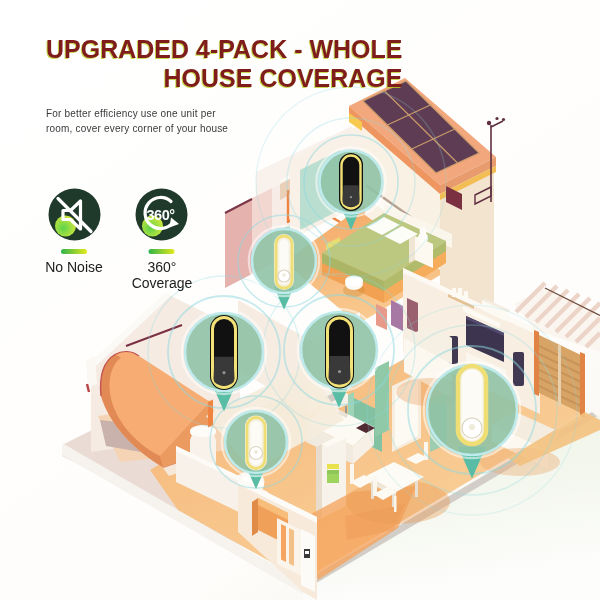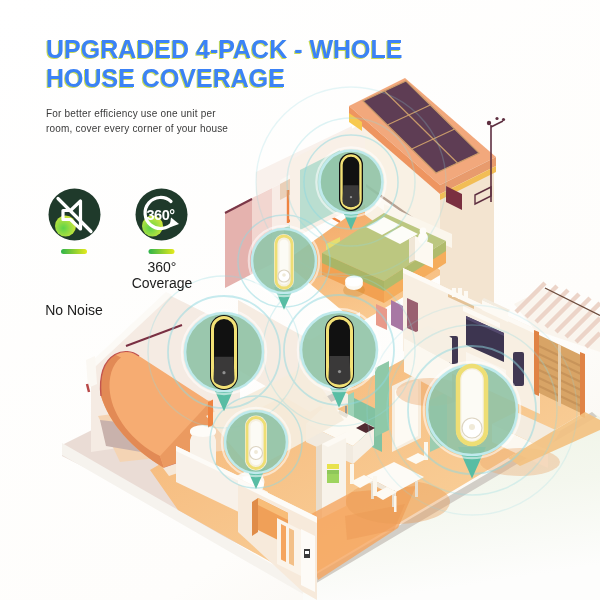--- a/index.html
+++ b/index.html
@@ -1,17 +1,17 @@
 <!DOCTYPE html>
 <html><head>
 <meta charset="utf-8">
 <style>
 html,body{margin:0;padding:0;}
 body{width:600px;height:600px;overflow:hidden;background:#fff;font-family:"Liberation Sans",sans-serif;position:relative;}
-#title{position:absolute;left:46px;top:35px;font-size:25px;font-weight:bold;color:#3b82f6;line-height:29px;letter-spacing:0px;text-shadow:-1px 1.2px 0.5px rgba(186,209,36,0.8);}
+#title{position:absolute;left:46px;top:35px;font-size:25px;font-weight:bold;color:#7f1d1d;line-height:29px;letter-spacing:0px;text-shadow:-1px 1.2px 0.5px rgba(186,209,36,0.8);text-align:right;}
 #sub{position:absolute;left:46px;top:106px;font-size:10px;color:#3a3a3a;line-height:15px;letter-spacing:0.2px;}
 .lbl{position:absolute;font-size:14px;color:#1c1c1c;text-align:center;line-height:15.8px;}
 svg{position:absolute;left:0;top:0;}
 </style>
 </head>
 <body>
 <svg width="600" height="600" viewBox="0 0 600 600">
 <defs>
   <linearGradient id="bg" x1="0" y1="0" x2="0.7" y2="1">
     <stop offset="0" stop-color="#ffffff"></stop>
@@ -381,14 +381,14 @@
   <path d="M171,201.5 A15.5,15.5 0 1 0 172.8,222.5" stroke="#ffffff" fill="none" stroke-width="3.2" stroke-linecap="round"></path>
   <polygon points="169.5,227.5 179,224 171,217.5" fill="#ffffff"></polygon>
   <text x="160.5" y="219.5" font-size="14.5" font-weight="bold" fill="#ffffff" text-anchor="middle" letter-spacing="-0.5">360°</text>
   <rect x="61" y="249" width="26" height="5" rx="2.5" fill="url(#barGrad)"></rect>
   <rect x="148.5" y="249" width="26" height="5" rx="2.5" fill="url(#barGrad)"></rect>
 </g>
 </svg>
 
 <div id="title">UPGRADED 4-PACK - WHOLE<br>HOUSE COVERAGE</div>
 <div id="sub">For better efficiency use one unit per<br>room, cover every corner of your house</div>
-<div class="lbl" style="left:34px;top:260px;width:80px;margin-top:43px;">No Noise</div>
+<div class="lbl" style="left:34px;top:260px;width:80px;">No Noise</div>
 <div class="lbl" style="left:122px;top:260px;width:80px;">360°<br>Coverage</div>
 
 </body></html>

